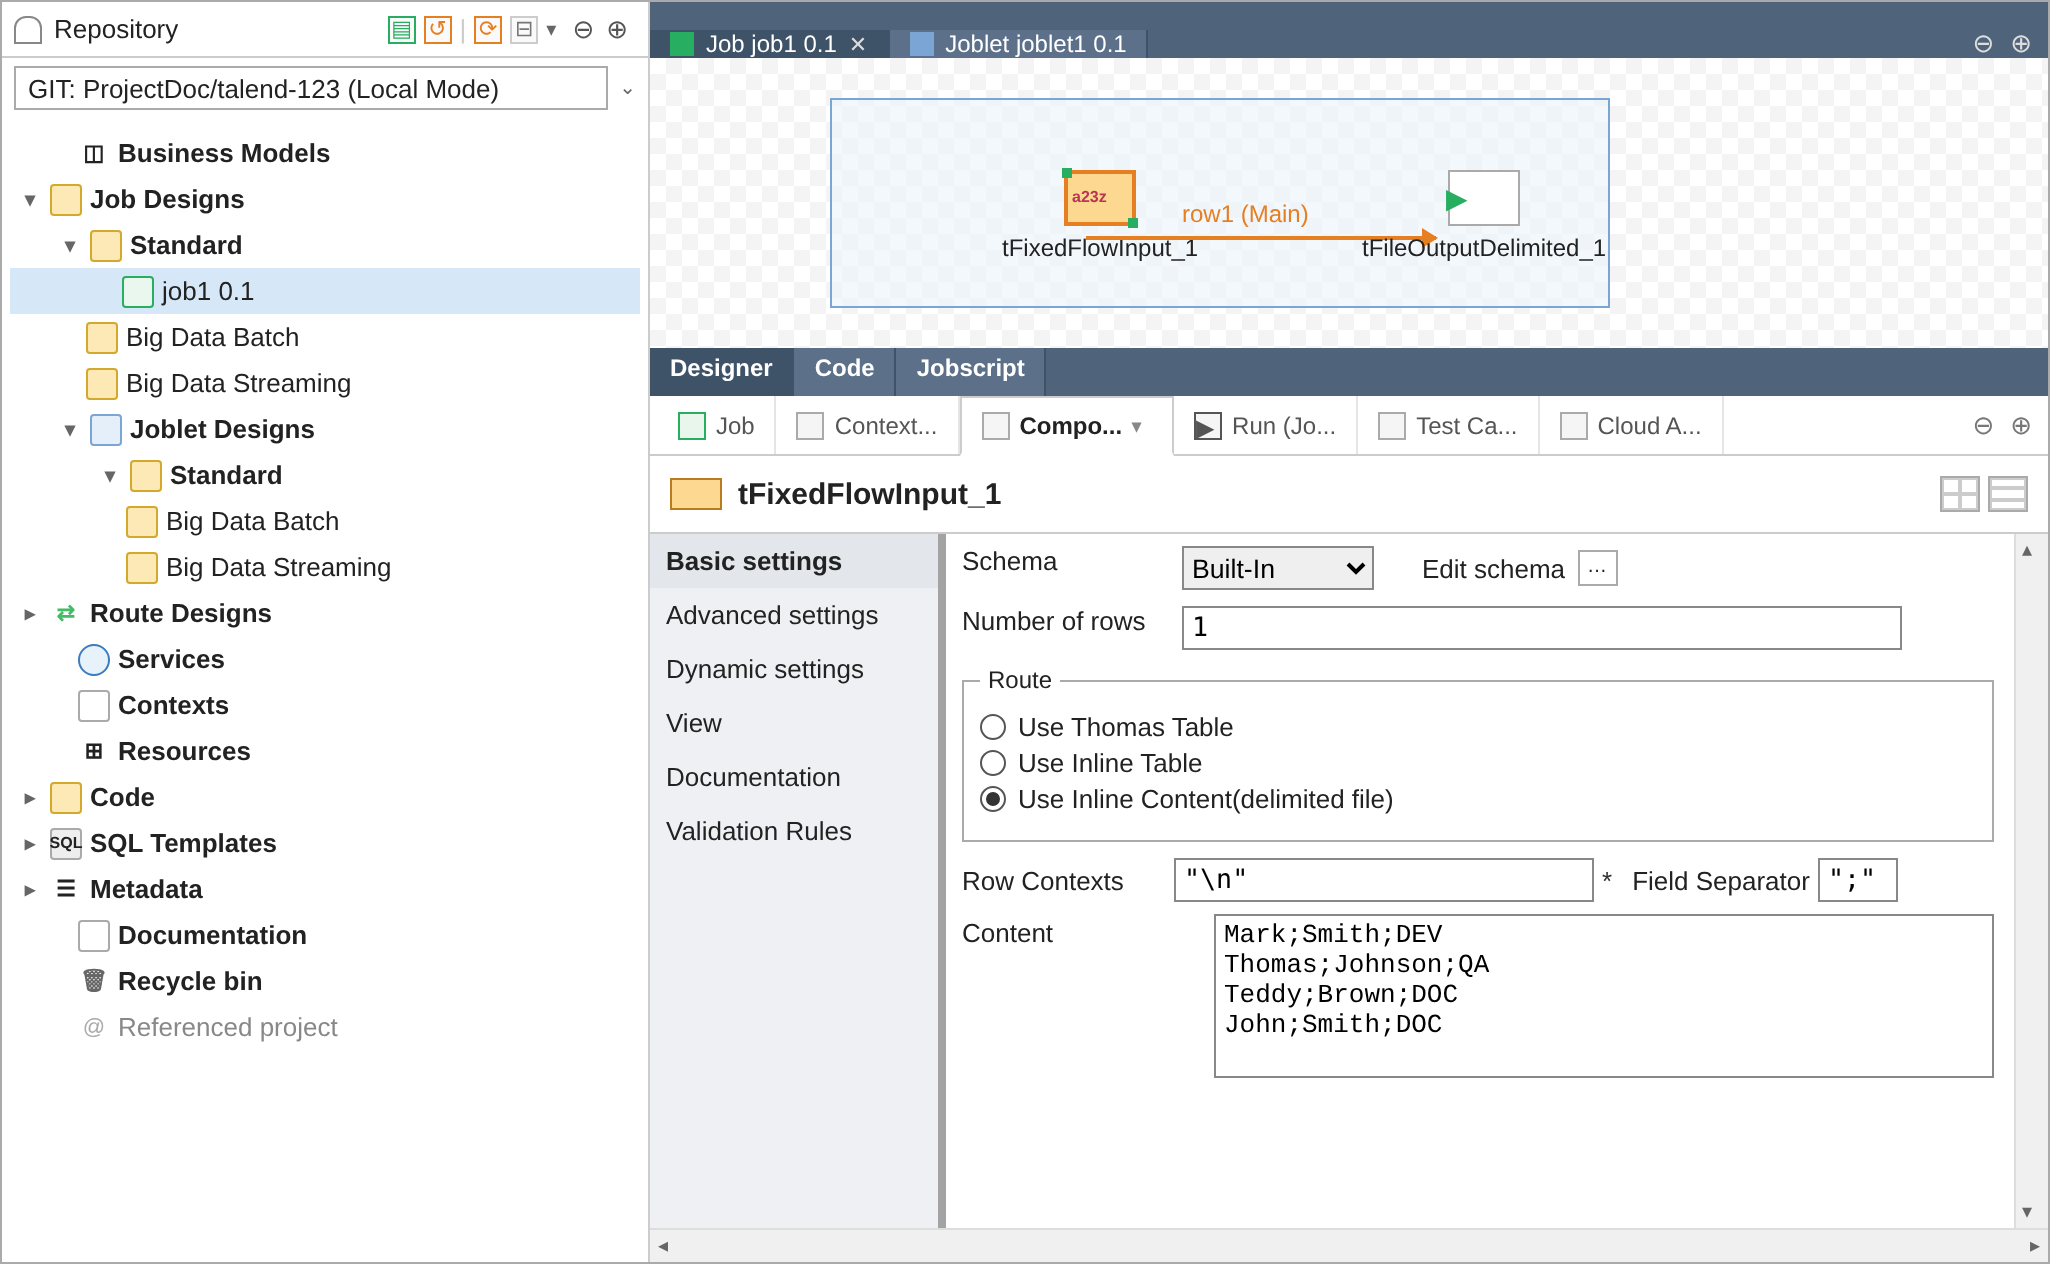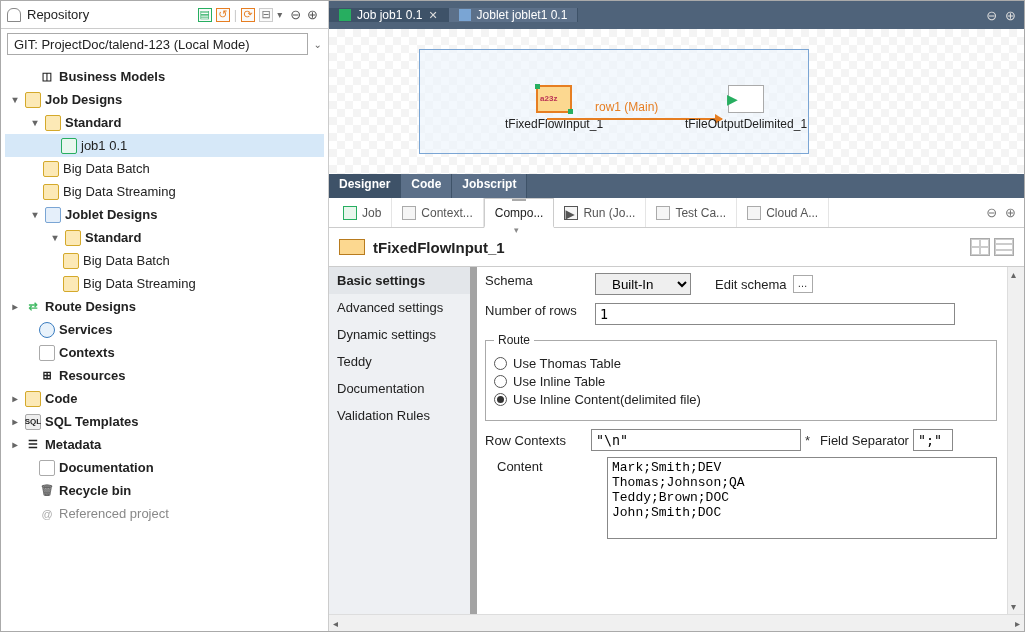--- a/index.html
+++ b/index.html
@@ -34,21 +34,21 @@
 .icon-joblet { background: #e5effa; border: 1px solid #7aa5d4; }
 .icon-route { color: #4b6; }
 .icon-globe { border-radius: 50%; border: 1px solid #3a7cbf; background: #e8f2fb; }
 .icon-sql { background: #eee; border: 1px solid #aaa; font-size: 8px; }
 .icon-doc { background: #fff; border: 1px solid #aaa; }
 .icon-trash { color: #666; }
 .tree-item.selected { background: #d6e8f8; }
 .tree-item.bold { font-weight: 600; }
 
 
-.editor-tabs { height: 28px; background: #4f637a; display: flex; align-items: center; }
+.editor-tabs { height: 28px; background: #4f637a; display: flex; align-items: flex-end; }
 .editor-tab { display: flex; align-items: center; gap: 6px; padding: 0 10px; background: #5c7089; color: #fff; border-right: 1px solid #3e5268; font-size: 12px; }
 .editor-tab.active { background: #3e5268; }
 .editor-tab .close { font-size: 11px; color: #ddd; }
 .editor-tabs .right-ctrl { margin-left: auto; display: flex; align-items: center; gap: 8px; padding: 0 8px; color: #ddd; }
 
 .canvas { flex: 1; background-color: #fff; background-image: linear-gradient(45deg,#f4f4f4 25%,transparent 25%,transparent 75%,#f4f4f4 75%),linear-gradient(45deg,#f4f4f4 25%,transparent 25%,transparent 75%,#f4f4f4 75%); background-size: 16px 16px; background-position: 0 0, 8px 8px; position: relative; }
 .selection-box { position: absolute; left: 90px; top: 20px; width: 390px; height: 105px; border: 1px solid #7aa5d4; background: rgba(235,244,252,0.6); }
 .comp { position: absolute; text-align: center; font-size: 12px; }
 .comp .comp-icon { width: 36px; height: 28px; margin: 0 auto 4px; }
 .comp1 { left: 85px; top: 35px; }
@@ -64,56 +64,56 @@
 .flow-line::after { content: ""; position: absolute; right: -1px; top: -4px; border-left: 8px solid #e67e22; border-top: 5px solid transparent; border-bottom: 5px solid transparent; }
 .flow-label { position: absolute; left: 175px; top: 50px; font-size: 12px; color: #e67e22; }
 
 .designer-tabs { height: 24px; background: #4f637a; display: flex; font-weight: bold; }
 .designer-tab { padding: 3px 10px; color: #fff; font-size: 12px; background: #5c7089; border-right: 1px solid #3e5268; }
 .designer-tab.active { background: #3e5268; }
 
 
 .bottom-tabs { height: 30px; border-bottom: 1px solid #ccc; display: flex; align-items: stretch; padding-left: 4px; }
 .bt-tab { display: flex; align-items: center; gap: 5px; padding: 0 10px; font-size: 12px; color: #555; border-right: 1px solid #e5e5e5; white-space: nowrap; }
-.bt-tab.active { background: #fff; border: 1px solid #ccc; border-bottom: 2px solid #fff; margin-bottom: -1px; font-weight: 400; color: #222; flex-direction: column; }
+.bt-tab.active { background: #fff; border: 1px solid #ccc; border-bottom: 2px solid #fff; margin-bottom: -1px; font-weight: 700; color: #222; }
 .bt-tab .ico { width: 14px; height: 14px; display: inline-block; border: 1px solid #aaa; background: #f5f5f5; }
 .bt-tab .ico.green { border-color: #27ae60; background: #e8f6ec; }
 .bt-tab .ico.play { border-color: #555; }
 .bt-tab .chev { width: 10px; font-size: 9px; color: #888; }
 .bottom-tabs .right-ctrl { margin-left: auto; display: flex; align-items: center; gap: 8px; padding: 0 8px; color: #777; }
 
 .component-panel { flex: 1; display: flex; flex-direction: column; min-height: 0; }
 .comp-header { height: 38px; display: flex; align-items: center; padding: 0 10px; gap: 8px; }
 .comp-header .ico { width: 26px; height: 16px; background: #fcd890; border: 1px solid #b87b1e; }
 .comp-header .name { font-size: 15px; font-weight: 700; }
 .view-icons { margin-left: auto; display: flex; gap: 4px; }
 .view-icons .v { width: 20px; height: 18px; border: 1px solid #aaa; display: flex; flex-wrap: wrap; }
 .view-icons .v span { width: 50%; height: 50%; border: 1px solid #ccc; }
 
 .comp-body { flex: 1; display: flex; border-top: 1px solid #ccc; min-height: 0; }
-.comp-sidebar { width: 148px; background: #eef0f3; border-right: 7px solid #a3a3a3; }
+.comp-sidebar { width: 148px; background: #eef0f3; border-right: 4px solid #a3a3a3; }
 .cs-item { padding: 6px 8px; font-size: 13px; cursor: default; }
 .cs-item.active { font-weight: 700; background: #e3e6ea; }
 
 .comp-form { flex: 1; overflow: auto; padding: 6px 10px 6px 8px; position: relative; }
 .form-row { display: flex; gap: 8px; margin-bottom: 8px; font-size: 13px; }
 .form-row label { min-width: 102px; }
-select.sel { height: 22px; border: 1px solid #888; width: 96px; padding-left: 12px; }
+select.sel { height: 22px; border: 1px solid #888; width: 96px; }
 input.txt { height: 22px; border: 1px solid #888; padding: 0 4px; font-family: monospace; }
 .edit-schema-btn { display: inline-flex; align-items: center; gap: 6px; }
 .dotted-btn { width: 20px; height: 18px; border: 1px solid #aaa; text-align: center; font-size: 10px; line-height: 15px; }
 fieldset { border: 1px solid #aaa; padding: 6px 8px 10px; margin-bottom: 8px; }
 fieldset legend { font-size: 12px; padding: 0 4px; }
 .radio-row { display: flex; align-items: center; gap: 6px; font-size: 13px; margin: 3px 0; }
 .radio { width: 13px; height: 13px; border: 1px solid #555; border-radius: 50%; display: inline-flex; align-items: center; justify-content: center; }
 .radio.checked::after { content: ""; width: 7px; height: 7px; background: #333; border-radius: 50%; }
 .sep-row { display: flex; align-items: center; gap: 4px; font-size: 13px; margin-bottom: 6px; }
 .sep-row .txt { width: 210px; }
 .sep-row .star { color: #333; }
-.content-row { display: flex; gap: 8px; margin-left: 12px; }
+.content-row { display: flex; gap: 24px; }
 .content-row label { min-width: 102px; padding-top: 2px; }
 textarea.content { width: 390px; height: 82px; border: 1px solid #888; font-family: "Courier New", monospace; font-size: 13px; padding: 2px 4px; resize: none; }
 .scrollbar-v { width: 17px; background: #f0f0f0; border-left: 1px solid #ddd; position: relative; }
 .scrollbar-v::before { content: "▴"; position: absolute; top: 2px; left: 3px; font-size: 10px; color: #666; }
 .scrollbar-v::after { content: "▾"; position: absolute; bottom: 2px; left: 3px; font-size: 10px; color: #666; }
 .scrollbar-h { height: 17px; background: #f0f0f0; border-top: 1px solid #ddd; display: flex; justify-content: space-between; padding: 0 4px; align-items: center; font-size: 10px; color: #666; }
 
 .editor-area { display: flex; flex-direction: column; height: 197px; }
 </style>
 </head>
@@ -335,21 +335,21 @@
               <span style="width:100%;height:33%"></span>
             </div>
         </div>
       </div>
 
       <div class="comp-body">
         <div class="comp-sidebar">
           <div class="cs-item active">Basic settings</div>
           <div class="cs-item">Advanced settings</div>
           <div class="cs-item">Dynamic settings</div>
-          <div class="cs-item">Teddy</div>
+          <div class="cs-item">View</div>
           <div class="cs-item">Documentation</div>
           <div class="cs-item">Validation Rules</div>
         </div>
 
         <div style="flex:1;display:flex;min-width:0">
           <div class="comp-form">
             <div class="form-row">
               <label>Schema</label>
               <select class="sel"><option>Built-In</option></select>
               <span style="width:8px"></span>

